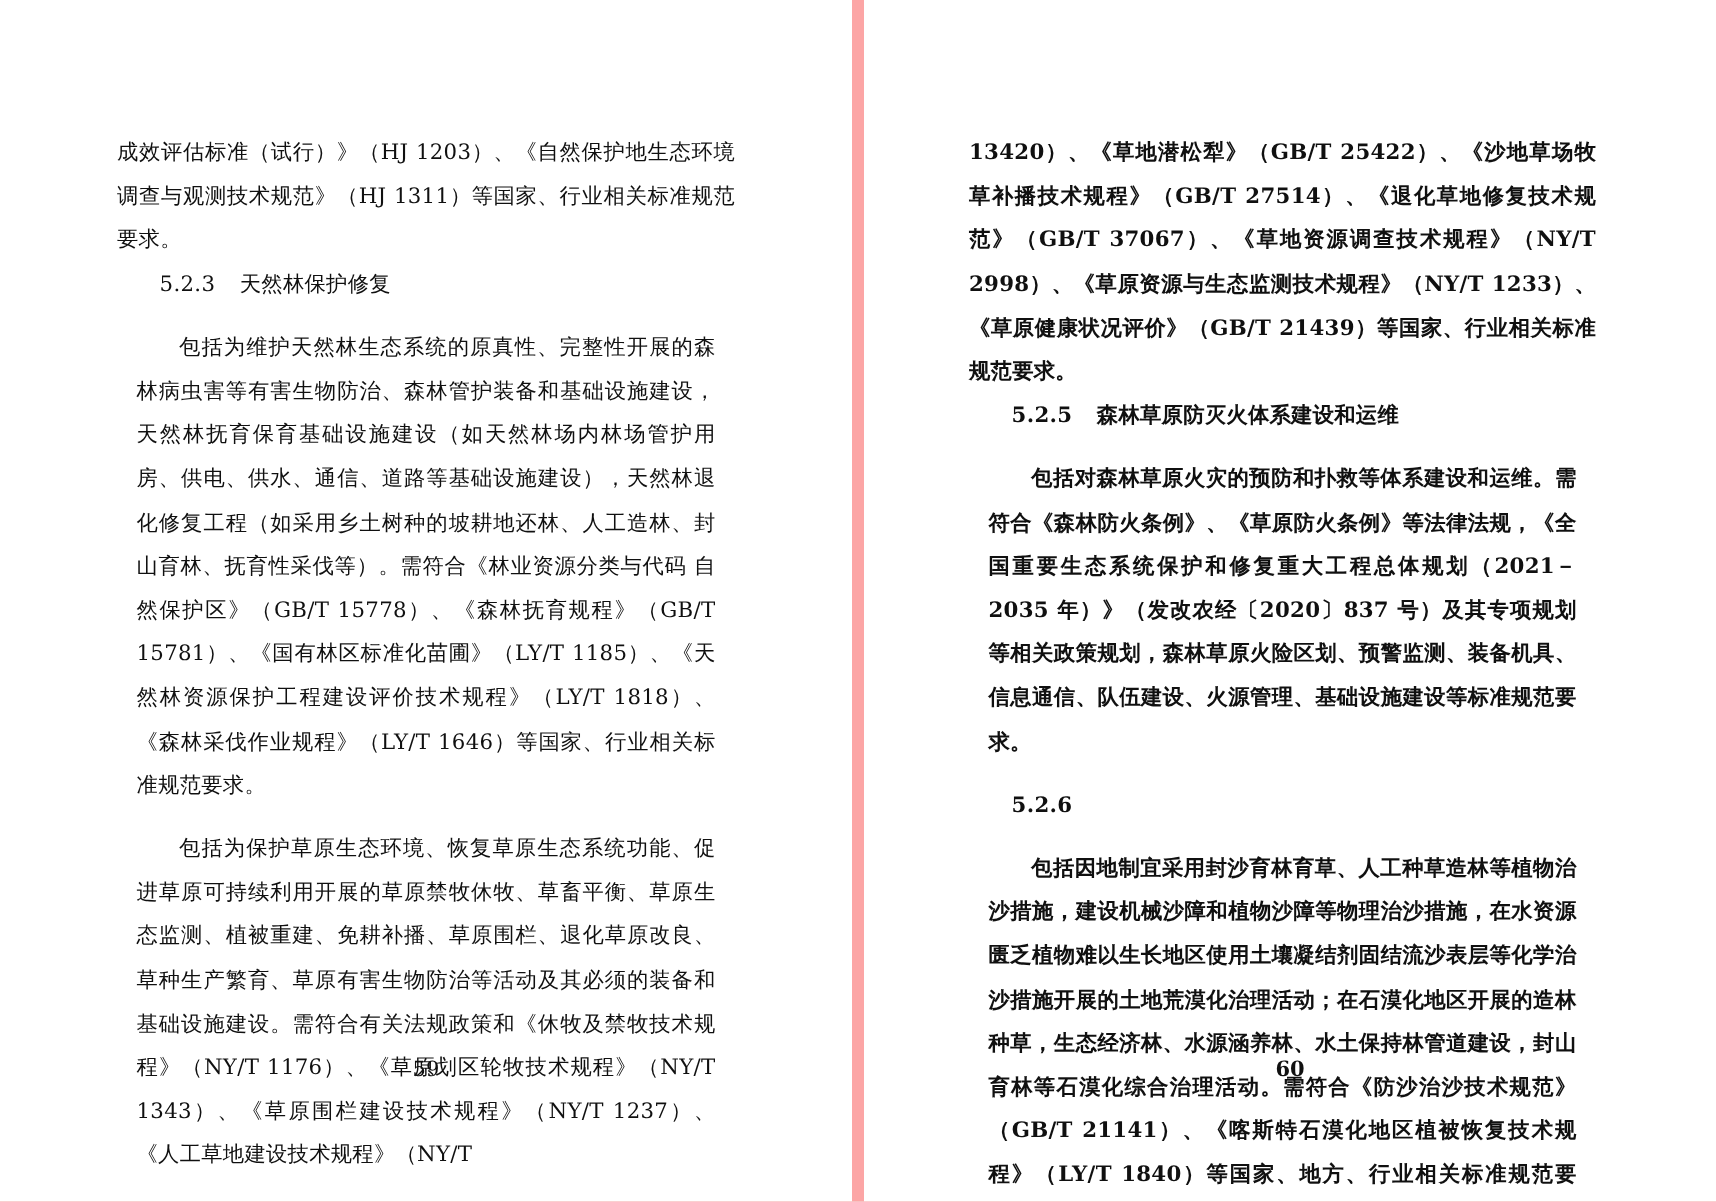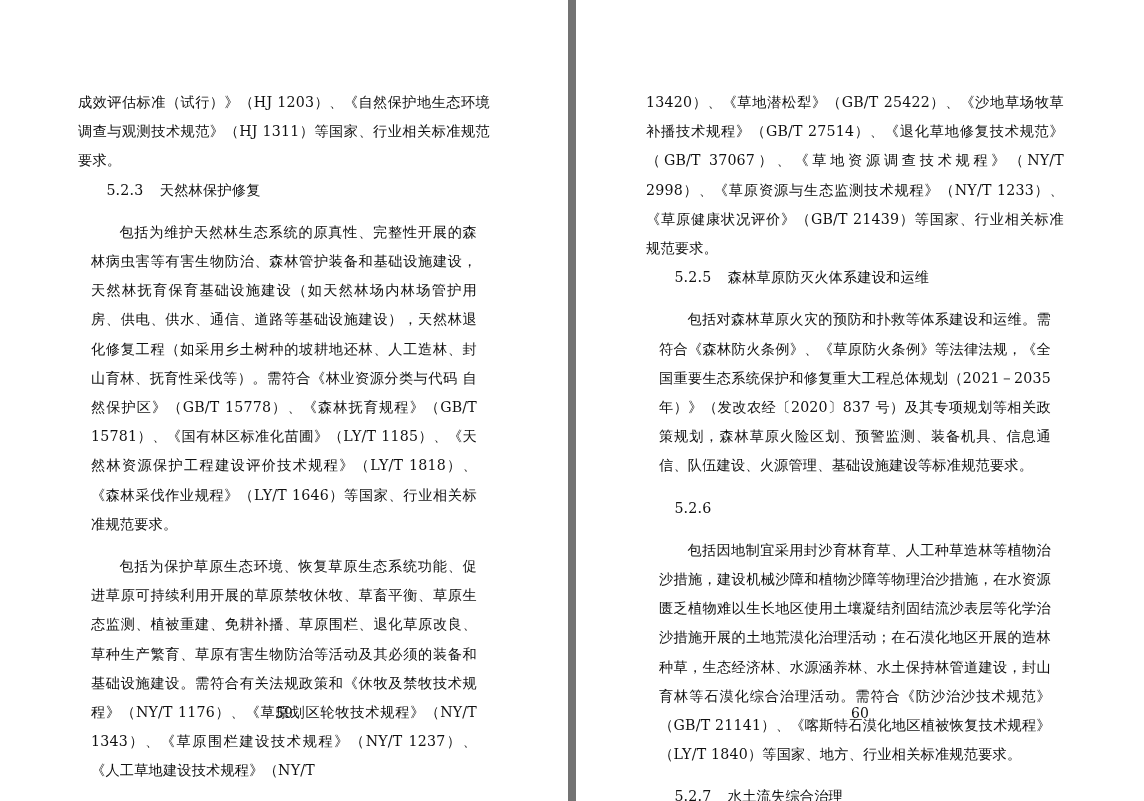--- a/index.html
+++ b/index.html
@@ -8,33 +8,33 @@
     background: #f2f2f2;
     width: 1144px;
     height: 801px;
     overflow: hidden;
   }
   .spread {
     display: flex;
     width: 1144px;
     height: 801px;
     gap: 8px;
-    background: #737373;
+    background: #fca5a5;
   }
   .page {
     background: #ffffff;
     width: 568px;
     height: 801px;
     position: relative;
     box-sizing: border-box;
     padding: 88px 80px 0 80px;
     overflow: hidden;
   }
   .page-left { padding-left: 78px; padding-right: 78px; }
-  .page-right { padding-left: 70px; padding-right: 80px; }
+  .page-right { padding-left: 70px; padding-right: 80px; font-weight: bold; }
 
   .body-text {
     font-family: "DejaVu Serif", "Liberation Serif", serif;
     font-size: 14.2px;
     line-height: 29.2px;
     color: #101010;
     text-align: justify;
     text-justify: inter-ideograph;
     letter-spacing: 0.2px;
   }

